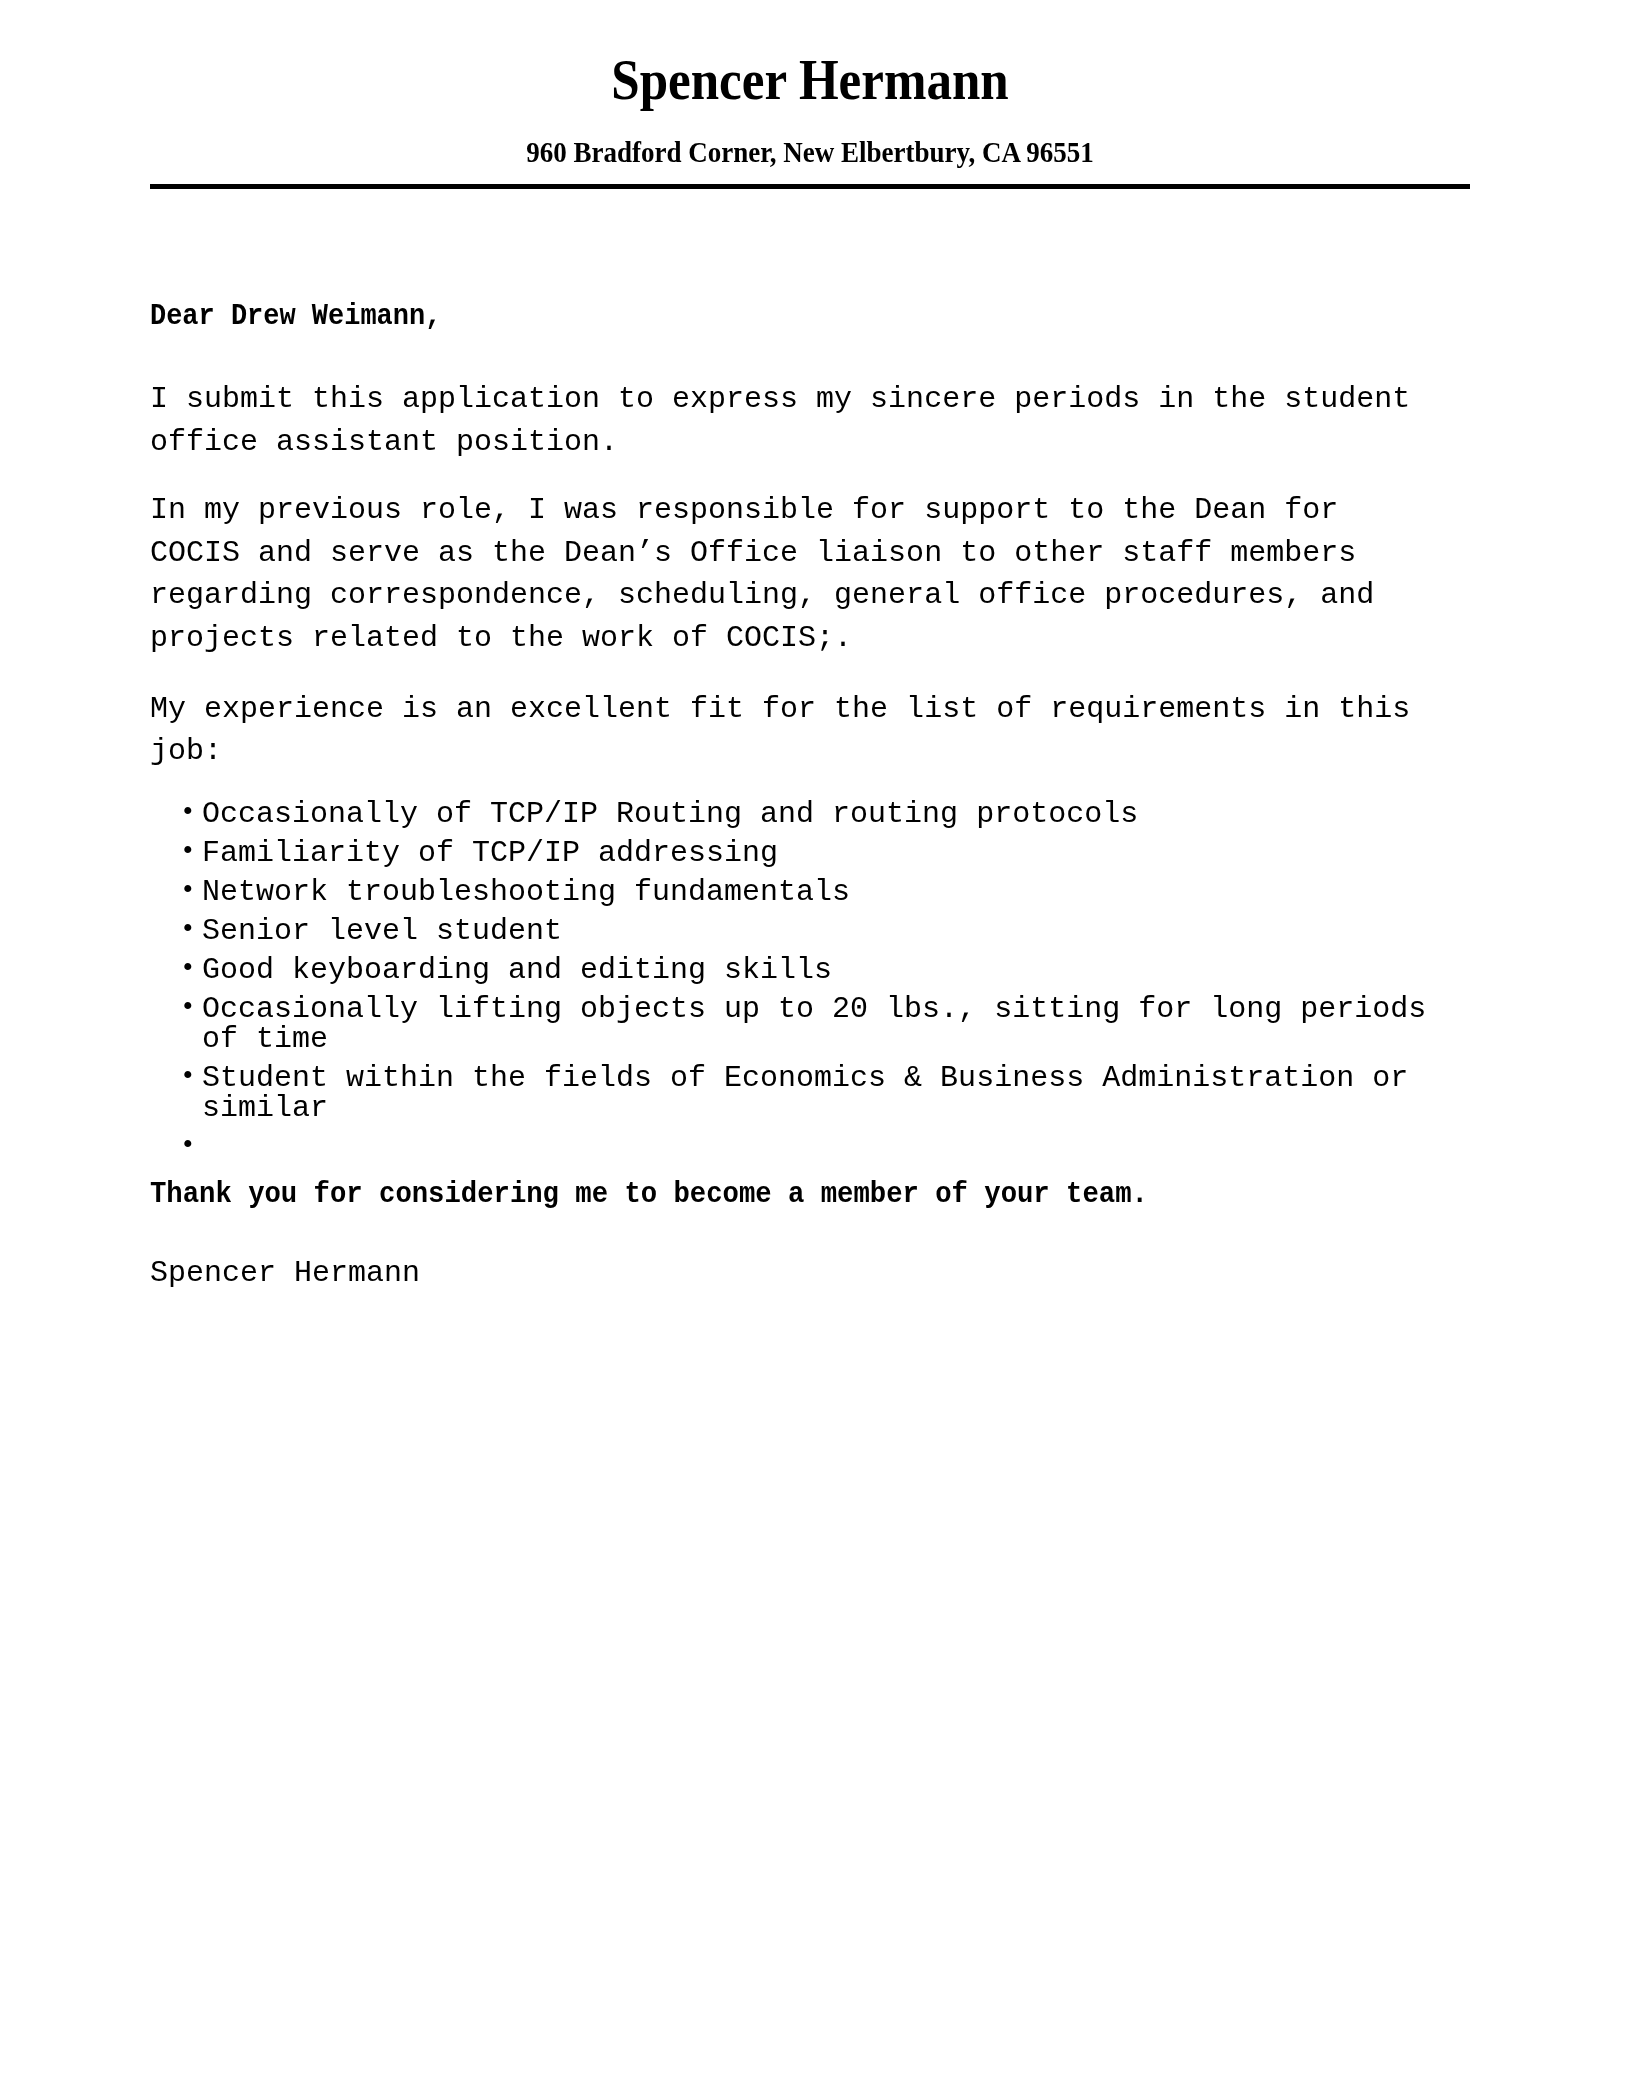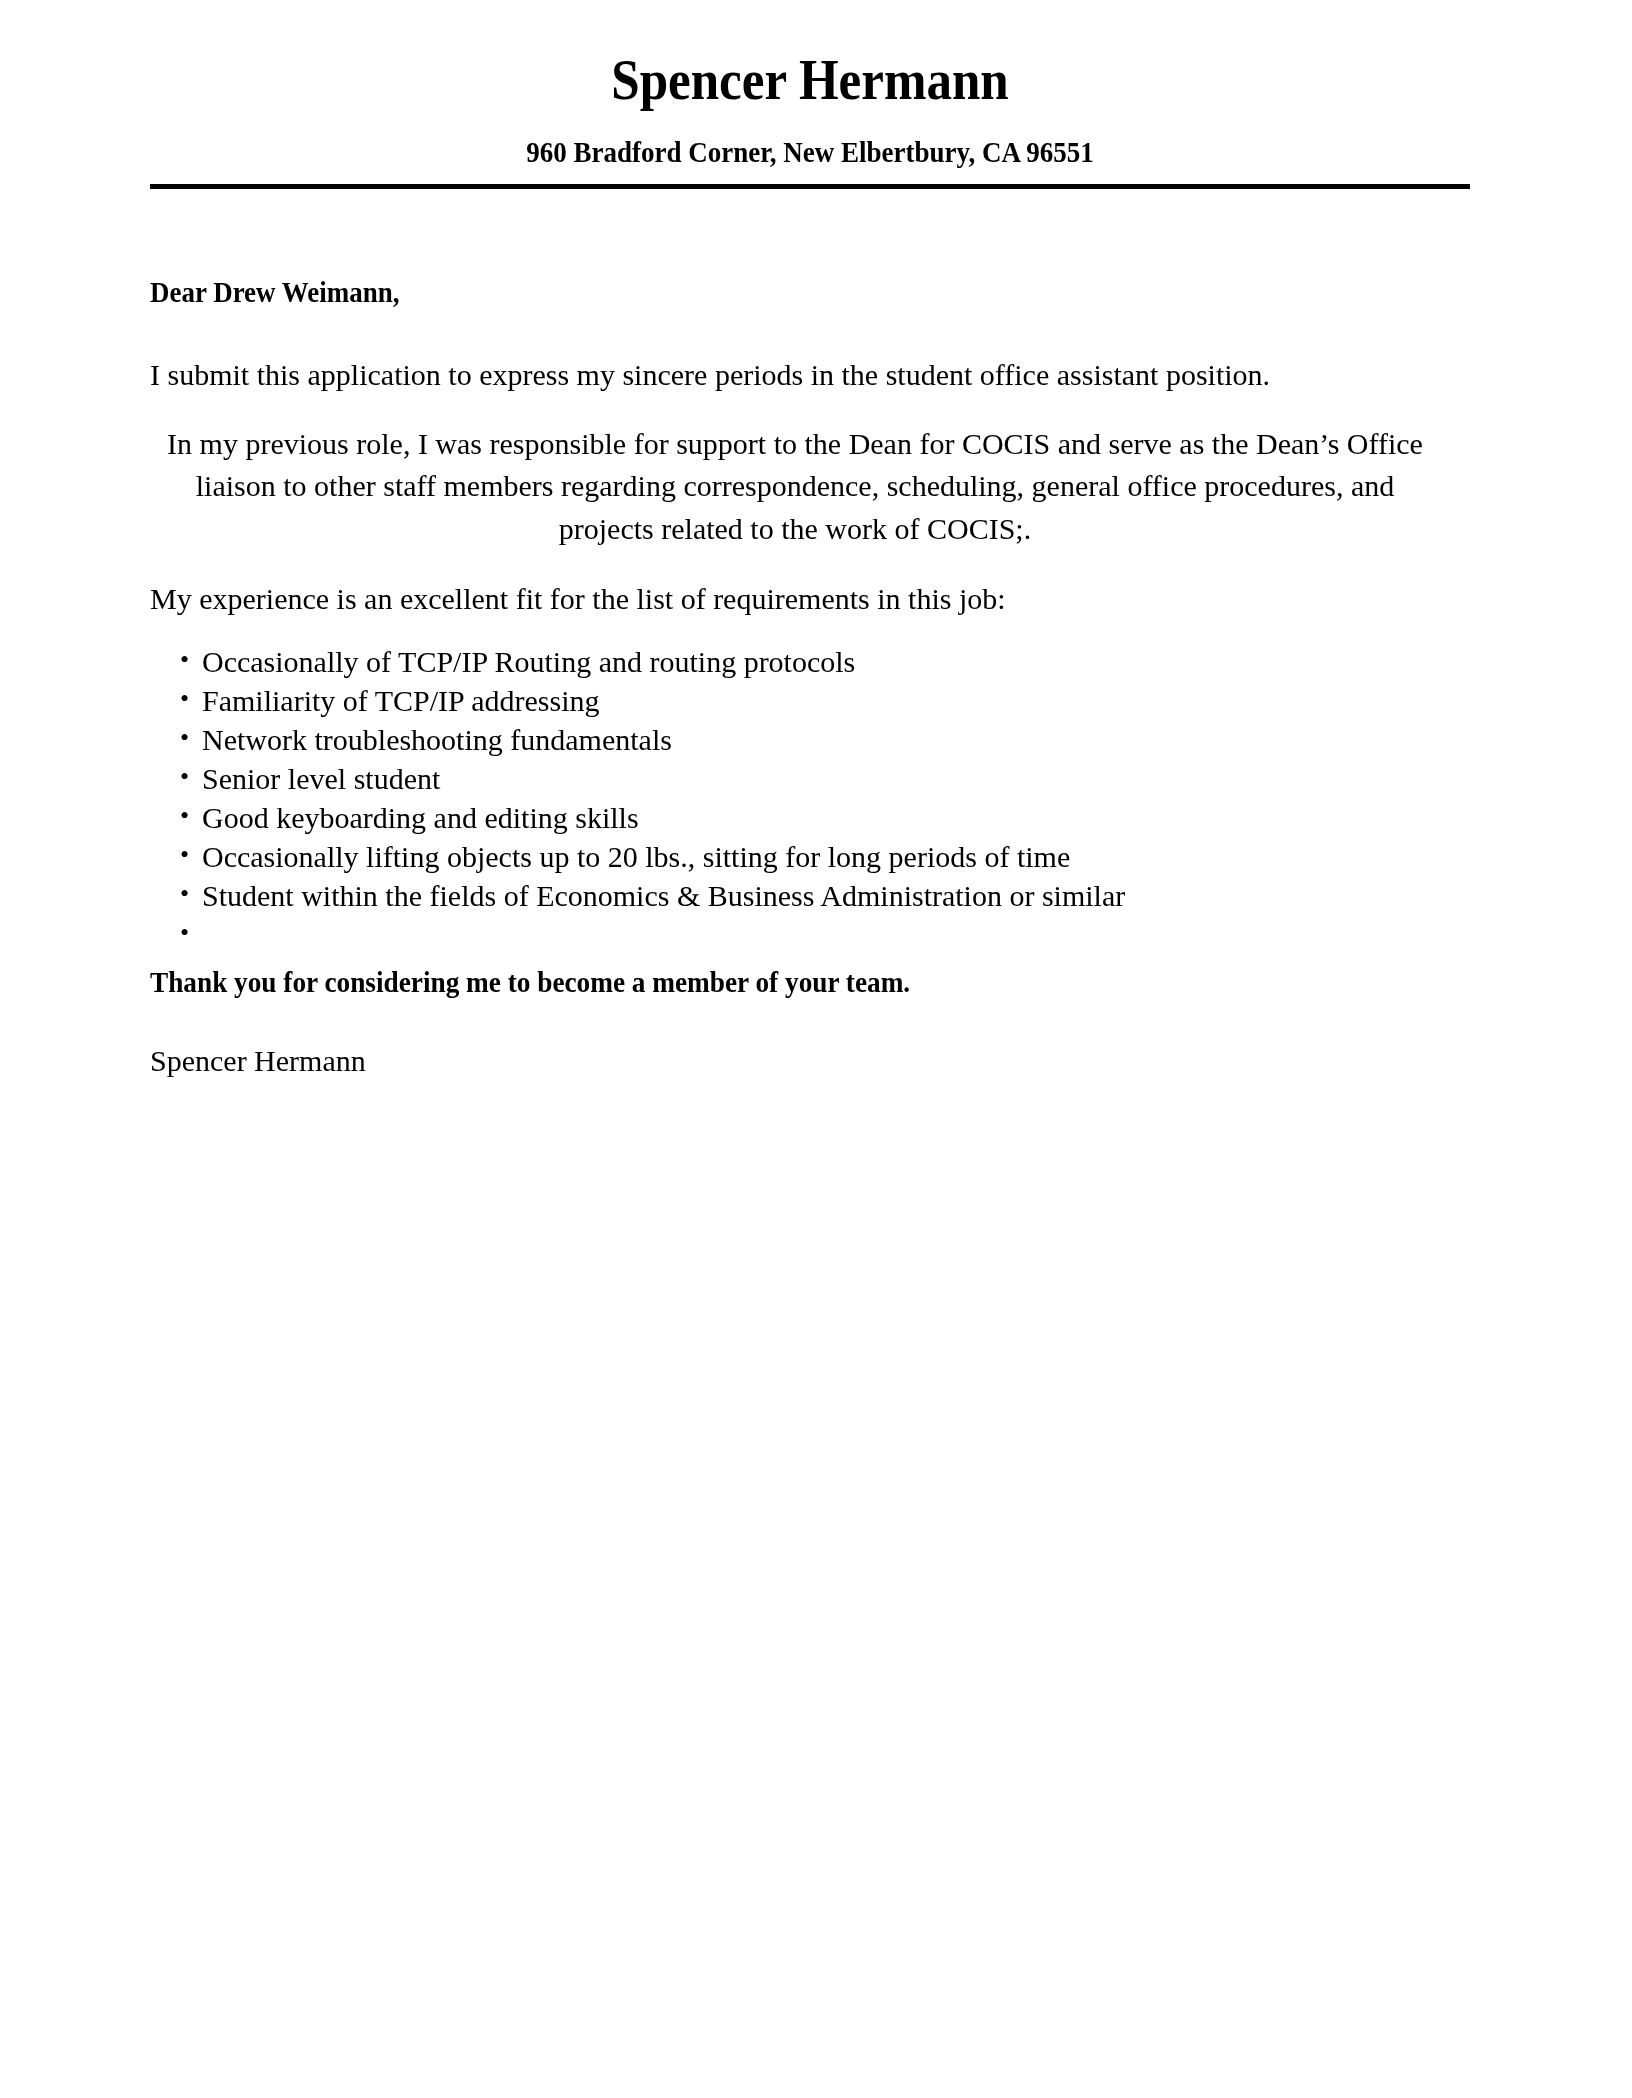--- a/index.html
+++ b/index.html
@@ -59,23 +59,24 @@
   .header-rule {
     margin-top: 14px;
     height: 5px;
     background: #000000;
     width: 1320px;
   }
 
   
   .body-block {
     padding-top: 84px;
-    font-family: Liberation Serif, serif;
+    font-family: Liberation Mono, monospace;
     font-size: 30px;
     color: #000000;
+    margin-top: 24px;
   }
 
   .salutation {
     font-weight: bold;
     font-size: 29px;
     line-height: 1.35;
     margin: 0 0 42px 0;
     transform: scaleX(0.93);
     transform-origin: left center;
   }
@@ -83,21 +84,20 @@
   .para {
     font-size: 30px;
     line-height: 1.42;
     margin: 0 0 26px 0;
     text-align: left;
     max-width: 1290px;
   }
 
   .para.tight {
     margin-bottom: 28px;
-    text-align: center;
   }
 
   .req-list {
     list-style: none;
     margin: 14px 0 0 0;
     padding: 0;
   }
 
   .req-item {
     position: relative;

